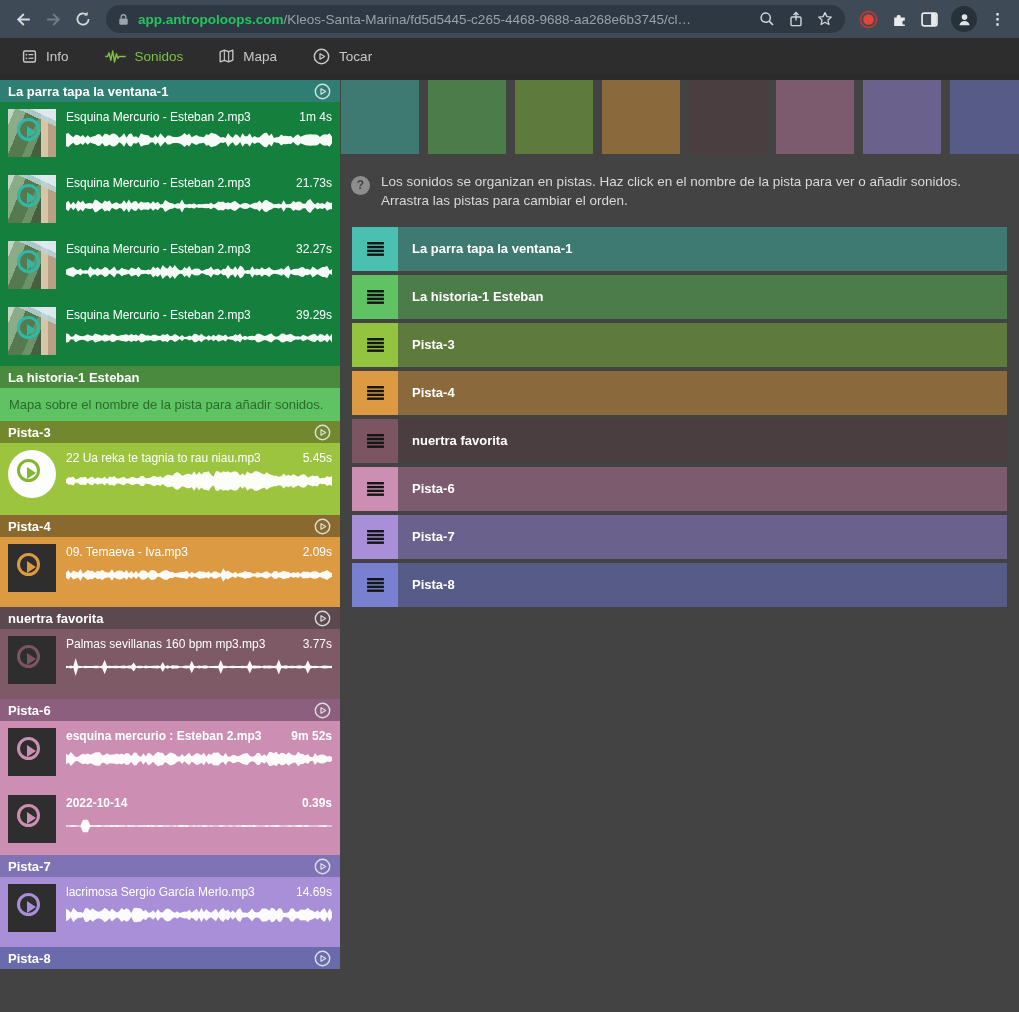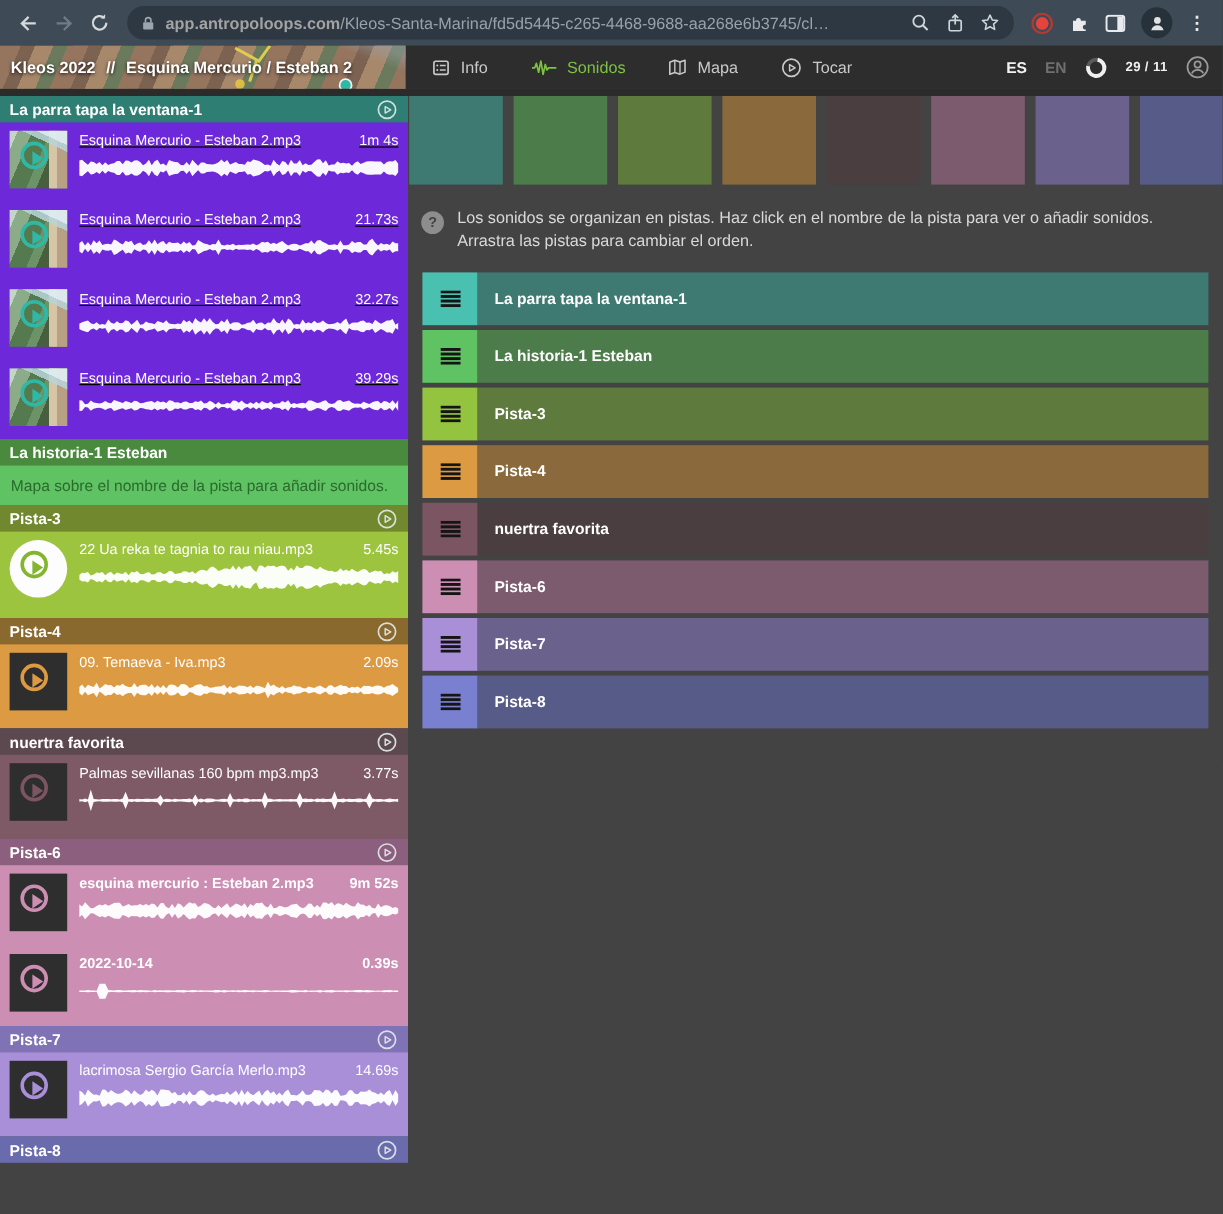--- a/index.html
+++ b/index.html
@@ -16,21 +16,21 @@
   .favicon{width:16px;height:16px;border-radius:50%;background:conic-gradient(from 210deg,#f07433 0 38%,#d8262c 38% 100%);margin-right:9px;flex:none}
   .tab-title{flex:1;white-space:nowrap;overflow:hidden}
   .tab-close{color:#cdd4da;font-size:14px;padding:0 2px}
   .newtab{position:absolute;left:322px;top:9px;color:#cdd4da;font-size:20px;line-height:26px}
   .tab-chevron{position:absolute;right:12px;top:10px;color:#cdd4da}
 
   .toolbar{height:38px;background:#3e4a55;display:flex;align-items:center;padding:0 8px}
   .navbtn{width:30px;height:30px;display:flex;align-items:center;justify-content:center;flex:none}
   .omnibox{flex:1;height:28px;background:#2e3842;border-radius:14px;display:flex;align-items:center;padding:0 12px;margin:0 8px;min-width:0}
   .url{flex:1;font-size:13.5px;white-space:nowrap;overflow:hidden;min-width:0}
-  .url .dom{color:#a3a3a3;font-weight:700}
+  .url .dom{color:#22c55e;font-weight:700}
   .url .path{color:#98a2ab}
   .pillicons{display:flex;align-items:center;gap:14px;margin-left:8px;flex:none}
   .chromeicons{display:flex;align-items:center;gap:13px;padding:0 6px;flex:none}
   .avatar-bg{width:26px;height:26px;border-radius:50%;background:#27313a;display:flex;align-items:center;justify-content:center}
 
   
   .appheader{height:36px;background:#2d2d2d;display:flex;align-items:stretch}
   .banner{width:338px;flex:none;position:relative;overflow:hidden;background:
     linear-gradient(200deg,rgba(150,160,170,.45) 0 6%,rgba(0,0,0,0) 14%),
     repeating-linear-gradient(113deg,#96755e 0 16px,#7c6250 16px 27px,#a8886b 27px 41px,#6b7a5c 41px 52px),
@@ -157,32 +157,20 @@
         <svg width="15" height="15" viewBox="0 0 16 16">
             <circle cx="8" cy="5.4" r="3" fill="#dfe3e6"></circle>
             <path d="M2.5 14c.8-3 3-4.4 5.5-4.4s4.7 1.4 5.5 4.4z" fill="#dfe3e6"></path>
           </svg>
       </span>
       <span style="color:#e8eaed;font-size:15px;font-weight:700;letter-spacing:0">⋮</span>
     </div>
   </div>
 
   <div class="appheader">
-    <div class="banner">
-      <svg class="bannerpath" width="338" height="36" viewBox="0 0 338 36">
-        <path d="M196 2 l18 10 -6 18 M225 0 l-10 14" fill="none" stroke="#e8d44d" stroke-width="2.5" opacity=".9"></path>
-        <circle cx="288" cy="33" r="5" fill="#2fb8a6" stroke="#eaf4f2" stroke-width="1.5"></circle>
-        <circle cx="200" cy="32" r="4" fill="#e8c83d" opacity=".85"></circle>
-      </svg>
-      <div class="banner-label">
-        <span>Kleos 2022</span>
-        <span>//</span>
-        <span>Esquina Mercurio / Esteban 2</span>
-      </div>
-    </div>
     <nav class="appnav" id="app-nav">
         <div class="nav-item">
           <span style="display: flex;">
             <svg viewBox="0 0 16 16" width="15" height="15">
               <rect x="1.7" y="2.2" width="12.6" height="11.6" rx="1.6" fill="none" stroke="currentColor" stroke-width="1.5"></rect>
               <circle cx="4.7" cy="6" r="0.9" fill="currentColor"></circle>
               <circle cx="4.7" cy="9.9" r="0.9" fill="currentColor"></circle>
               <line x1="7" y1="6" x2="12.2" y2="6" stroke="currentColor" stroke-width="1.3"></line>
               <line x1="7" y1="9.9" x2="12.2" y2="9.9" stroke="currentColor" stroke-width="1.3"></line>
             </svg>
@@ -210,55 +198,37 @@
         <div class="nav-item">
           <span style="display: flex;">
             <svg viewBox="0 0 18 18" width="17" height="17">
               <circle cx="9" cy="9" r="7.6" fill="none" stroke="currentColor" stroke-width="1.5"></circle>
               <path d="M7.4 6.1v5.8L12.3 9z" fill="none" stroke="currentColor" stroke-width="1.3" stroke-linejoin="round"></path>
             </svg>
           </span>
           <span>Tocar</span>
         </div>
       </nav>
-    <div class="hdr-right">
-      <span class="lang">ES</span>
-      <span class="lang dim">EN</span>
-      <span style="display:flex">
-        <svg width="19" height="19" viewBox="0 0 20 20">
-            <circle cx="10" cy="10" r="7.2" fill="none" stroke="#5b5b5b" stroke-width="3.4"></circle>
-            <circle cx="10" cy="10" r="7.2" fill="none" stroke="#f0f0f0" stroke-width="3.4" stroke-dasharray="34 12" transform="rotate(-80 10 10)"></circle>
-          </svg>
-      </span>
-      <span class="counter">29 / 11</span>
-      <span style="display:flex">
-        <svg width="20" height="20" viewBox="0 0 20 20">
-            <circle cx="10" cy="10" r="8.4" fill="none" stroke="#9a9a9a" stroke-width="1.5"></circle>
-            <circle cx="10" cy="7.8" r="2.6" fill="none" stroke="#9a9a9a" stroke-width="1.4"></circle>
-            <path d="M5.2 15.2c1-2.1 2.9-3 4.8-3s3.8.9 4.8 3" fill="none" stroke="#9a9a9a" stroke-width="1.4"></path>
-          </svg>
-      </span>
-    </div>
   </div>
   <div class="strip"></div>
 
   <div class="content">
     <aside class="sidebar" id="sidebar">
         <section class="track t0" style="background: rgb(46, 126, 115);">
           <div class="sec-head" style="background: rgb(46, 126, 115);">
             <span>La parra tapa la ventana-1</span>
             <span class="spacer"></span>
             <span class="sec-play">
               <svg viewBox="0 0 18 18" width="17" height="17">
                 <circle cx="9" cy="9" r="7.6" fill="none" stroke="currentColor" stroke-width="1.5"></circle>
                 <path d="M7.4 6.1v5.8L12.3 9z" fill="none" stroke="currentColor" stroke-width="1.3" stroke-linejoin="round"></path>
               </svg>
             </span>
           </div>
-          <div class="clips" style="background: #6d28d9; text-decoration: underline;">
+          <div class="clips" style="background: #15803d;">
             <div class="clip">
               <div class="thumb photo" style="--pc: #2FB8A6;">
                 <span class="ring"></span>
               </div>
               <div class="clip-info">
                 <div class="clip-row">
                   <span class="clip-title">Esquina Mercurio - Esteban 2.mp3</span>
                   <span class="clip-dur">1m 4s</span>
                 </div>
                 <svg class="wave" viewBox="0 0 300 24" preserveAspectRatio="none">

